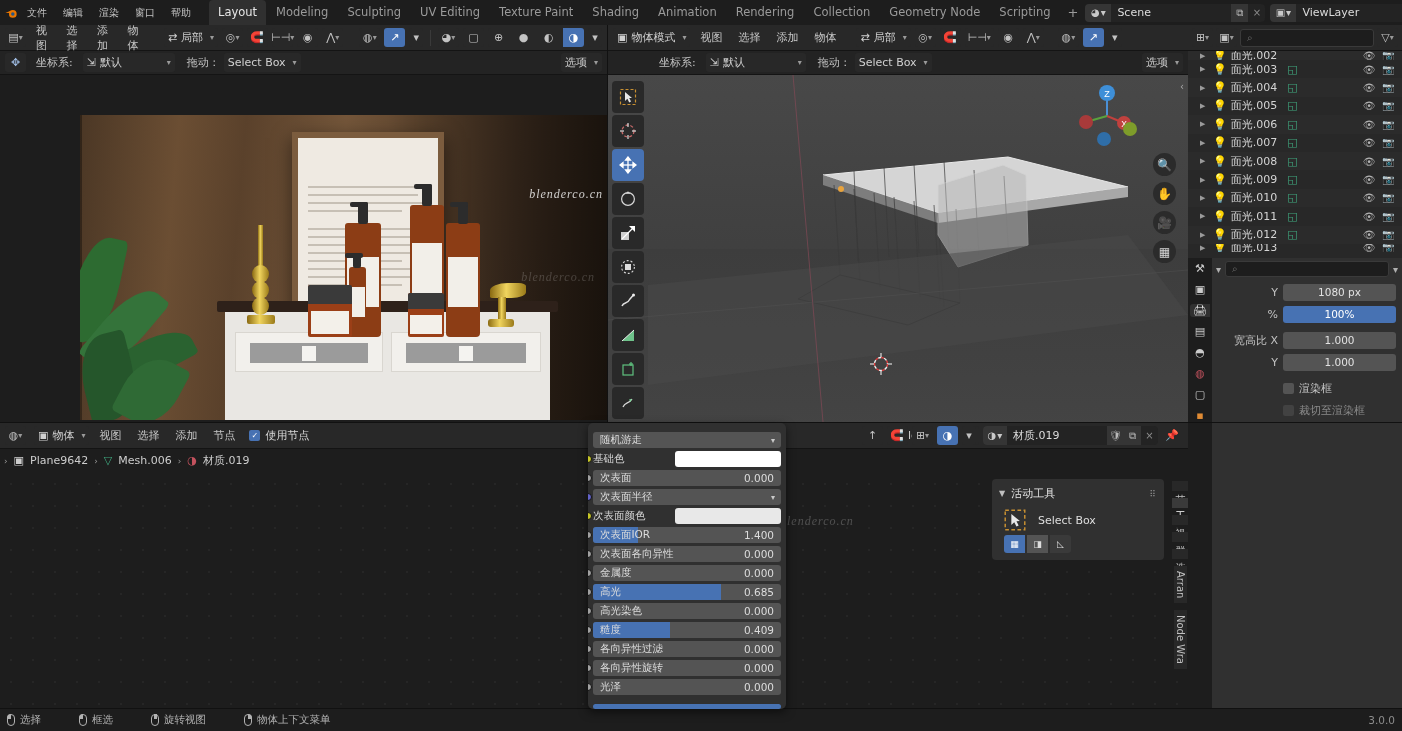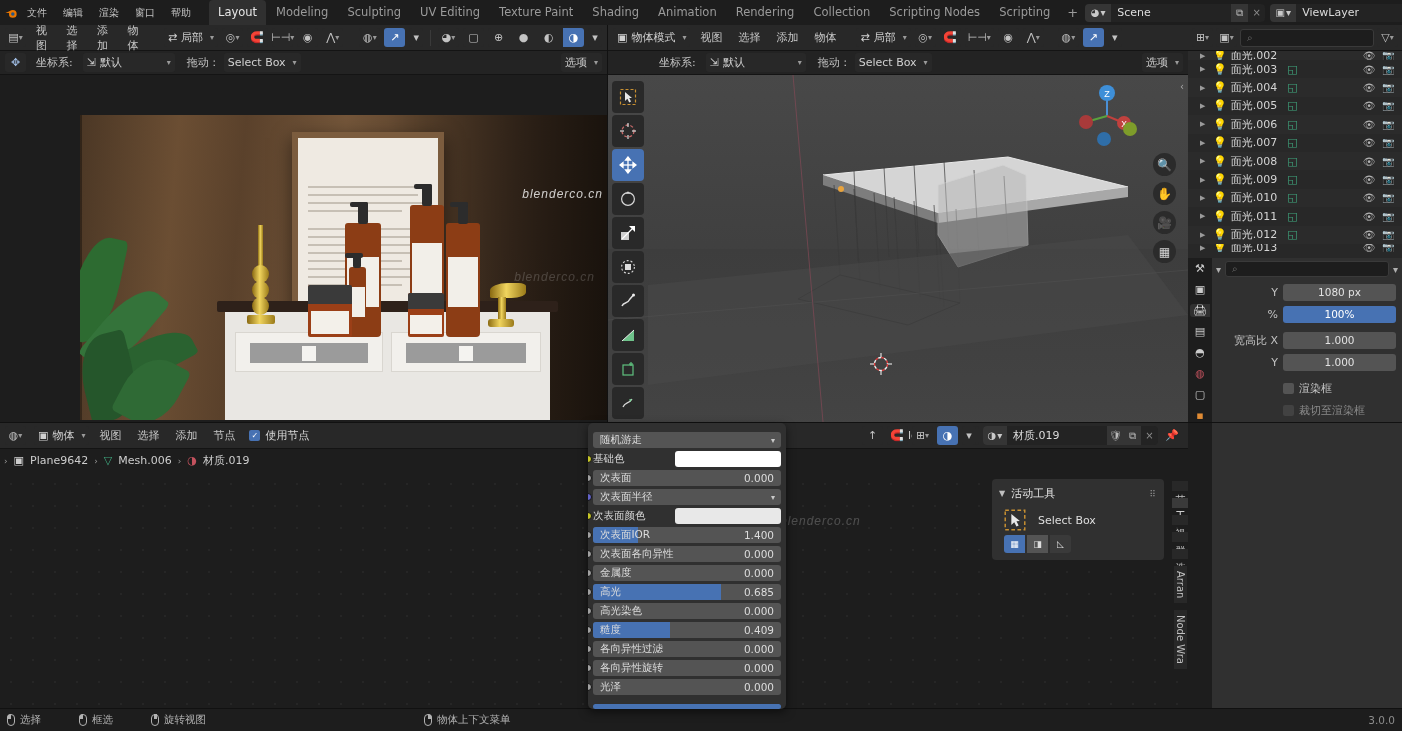--- a/index.html
+++ b/index.html
@@ -80,21 +80,21 @@
   .leaf{ position:absolute; background:#2f6b33; border-radius:60% 8% 60% 8%; }
   .bottle{ position:absolute; background:#8c3d15; border-radius:3px 3px 4px 4px;}
   .bottle .label{ position:absolute; left:6%; right:6%; top:30%; height:44%; background:#f2efe9;}
   .bottle .pump{ position:absolute; left:36%; top:-21px; width:10px; height:22px; background:#2c2c2c; border-radius:2px;}
   .bottle .pump::after{ content:''; position:absolute; left:-8px; top:0; width:18px;height:5px;background:#2c2c2c;border-radius:2px;}
   .jar{ position:absolute; background:#9b3f17; border-radius:2px;}
   .jar .lid{ position:absolute; left:0; right:0; top:0; height:36%; background:#3a3a3a; border-radius:2px 2px 0 0;}
   .jar .label{ position:absolute; left:6%; right:6%; bottom:6%; height:45%; background:#f3f0ea;}
   .gold{ position:absolute; background:linear-gradient(90deg,#8a6a12,#f0d45e 45%,#9a7a19);}
   .wm{ position:absolute; color:rgba(255,255,255,.78); font-style:italic; font-size:12px;
-       letter-spacing:1px; font-family:Liberation Sans, sans-serif;}
+       letter-spacing:1px; font-family:Liberation Serif, serif;}
   .wm.dim{ color:rgba(255,255,255,.18); }
 
   
   .vp{ position:absolute; top:50px; left:0; right:0; bottom:0; overflow:hidden;
        background:linear-gradient(180deg,#484848 0%,#3f3f3f 55%,#393939 100%); }
   .vp-floor{ position:absolute; left:-10%; bottom:-10%; width:120%; height:60%;
              background:linear-gradient(180deg,#3d3d3d,#454545);}
   .vp-text{ position:absolute; left:48px; top:12px; color:#d2d2d2; font-size:11px; line-height:17px;
             text-shadow:0 1px 2px rgba(0,0,0,.8);}
   .toolcol{ position:absolute; left:4px; top:6px; width:32px; display:flex; flex-direction:column; gap:2px;}
@@ -204,21 +204,21 @@
     <div class="ws-tabs">
       <div class="ws-tab active">Layout</div>
       <div class="ws-tab">Modeling</div>
       <div class="ws-tab">Sculpting</div>
       <div class="ws-tab">UV Editing</div>
       <div class="ws-tab">Texture Paint</div>
       <div class="ws-tab">Shading</div>
       <div class="ws-tab">Animation</div>
       <div class="ws-tab">Rendering</div>
       <div class="ws-tab">Collection</div>
-      <div class="ws-tab">Scripting Nodes</div>
+      <div class="ws-tab">Geometry Node</div>
       <div class="ws-tab">Scripting</div>
       <div class="ws-add">+</div>
     </div>
 
     <div class="topbar-right">
       <div class="id-block">
         <div class="id-icon">◕<span class="cv">▾</span></div>
         <div class="id-name">Scene</div>
         <div class="id-btn">⧉</div>
         <div class="id-btn x">×</div>
@@ -948,20 +948,20 @@
       <span>选择</span>
     </div>
     <div class="st-item">
       <span class="mouse l"></span>
       <span>框选</span>
     </div>
     <div class="st-item" style="">
       <span class="mouse m"></span>
       <span>旋转视图</span>
     </div>
-    <div class="st-item" style="margin-left:180px">
+    <div class="st-item" style="">
       <span class="mouse r"></span>
       <span>物体上下文菜单</span>
     </div>
     <div class="ver">3.0.0</div>
   </div>
 
 </div>
 
 </body></html>

